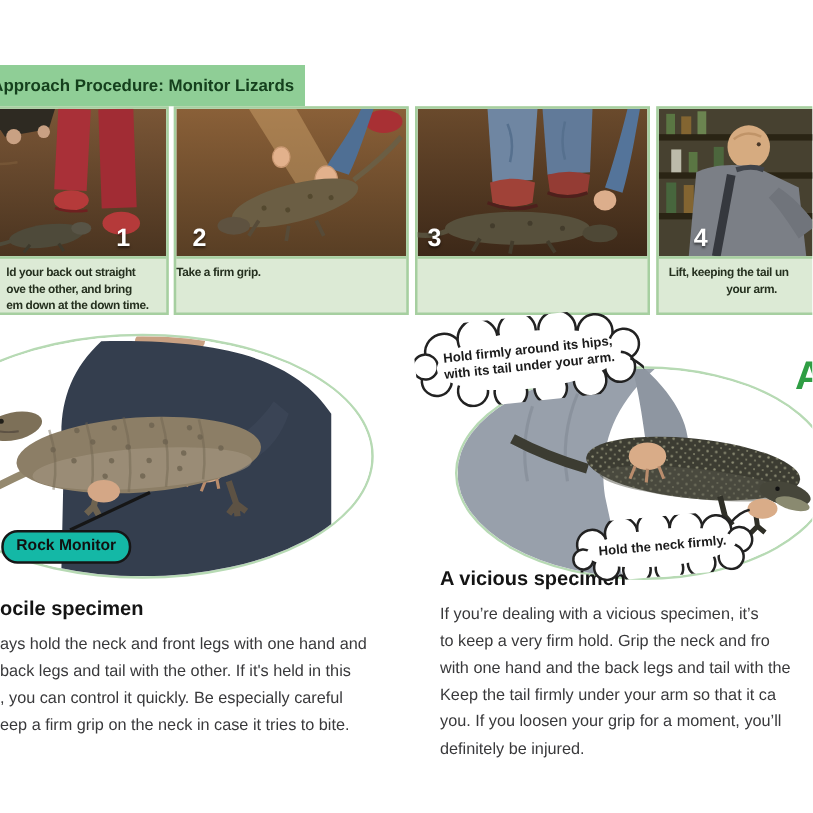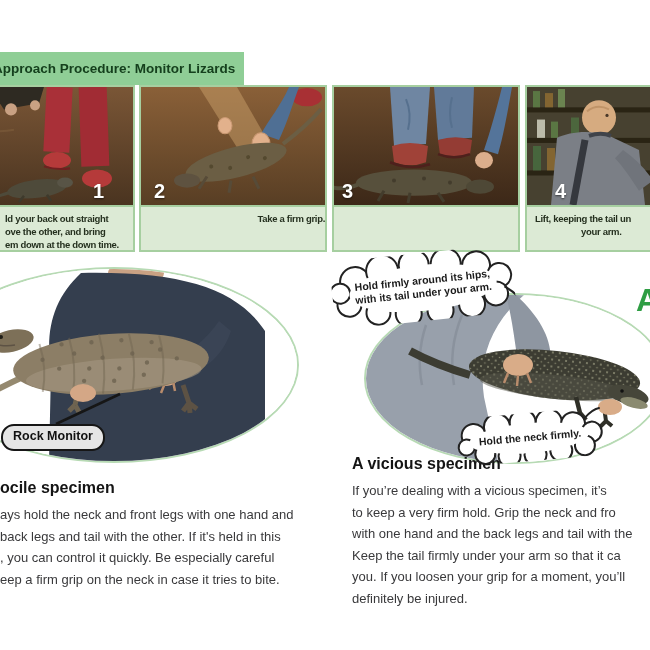--- a/index.html
+++ b/index.html
@@ -14,35 +14,35 @@
   
   .panel{position:absolute;top:85px;width:188px;height:167px;border:2px solid #a6cfa0;
         box-sizing:border-box;background:#dcead5;}
   .p1{left:-53px;} .p2{left:139px;} .p3{left:332px;} .p4{left:525px;}
   .photo{position:relative;height:118px;overflow:hidden;border-bottom:2px solid #a6cfa0;}
   .photo svg{display:block;width:100%;height:100%;}
   .step-number{position:absolute;bottom:2px;color:#fff;font-size:20px;font-weight:bold;
         text-shadow:0 1px 2px rgba(0,0,0,.55);}
   .p1 .step-number{left:144px;} .p2 .step-number{left:13px;}
   .p3 .step-number{left:8px;} .p4 .step-number{left:28px;}
-  .caption{padding-top:5px;text-align:right;font-size:9.5px;font-weight:bold;
+  .caption{padding-top:5px;text-align:left;font-size:9.5px;font-weight:bold;
         letter-spacing:-0.3px;line-height:13px;color:#25301f;}
   .caption .line{white-space:nowrap;}
   .p1 .caption{text-align:left;padding-left:56px;}
   .p4 .caption{text-align:left;padding-left:8px;}
   .p4 .caption .line:nth-child(2){margin-left:46px;}
 
   
   .oval{position:absolute;border-radius:50%;border:2px solid #b7dab4;overflow:hidden;background:#fff;}
   #oval-left{left:-71px;top:267px;width:366px;height:192px;}
   #oval-right{left:364px;top:293px;width:298px;height:167px;}
   .oval svg{display:block;width:100%;height:100%;}
 
   
-  #rock-label{position:absolute;left:1px;top:424px;width:104px;height:27px;background:#e5e5e5;
+  #rock-label{position:absolute;left:1px;top:424px;width:104px;height:27px;background:#14b8a6;
         border:2.5px solid #161616;border-radius:13px;box-sizing:border-box;text-align:center;
         line-height:21px;font-size:12.5px;font-weight:bold;color:#111;z-index:6;}
   #rock-pointer{position:absolute;left:46px;top:388px;z-index:5;}
 
   
   .bubble{position:absolute;z-index:7;}
   #bubble-hips{left:332px;top:253px;width:182px;height:68px;transform:rotate(-6deg);}
   #bubble-neck{left:456px;top:413px;width:148px;height:48px;transform:rotate(-5deg);}
   .bubble svg{position:absolute;left:0;top:0;width:100%;height:100%;}
   .bubble .btext{position:absolute;left:0;top:0;right:0;bottom:0;display:flex;flex-direction:column;

